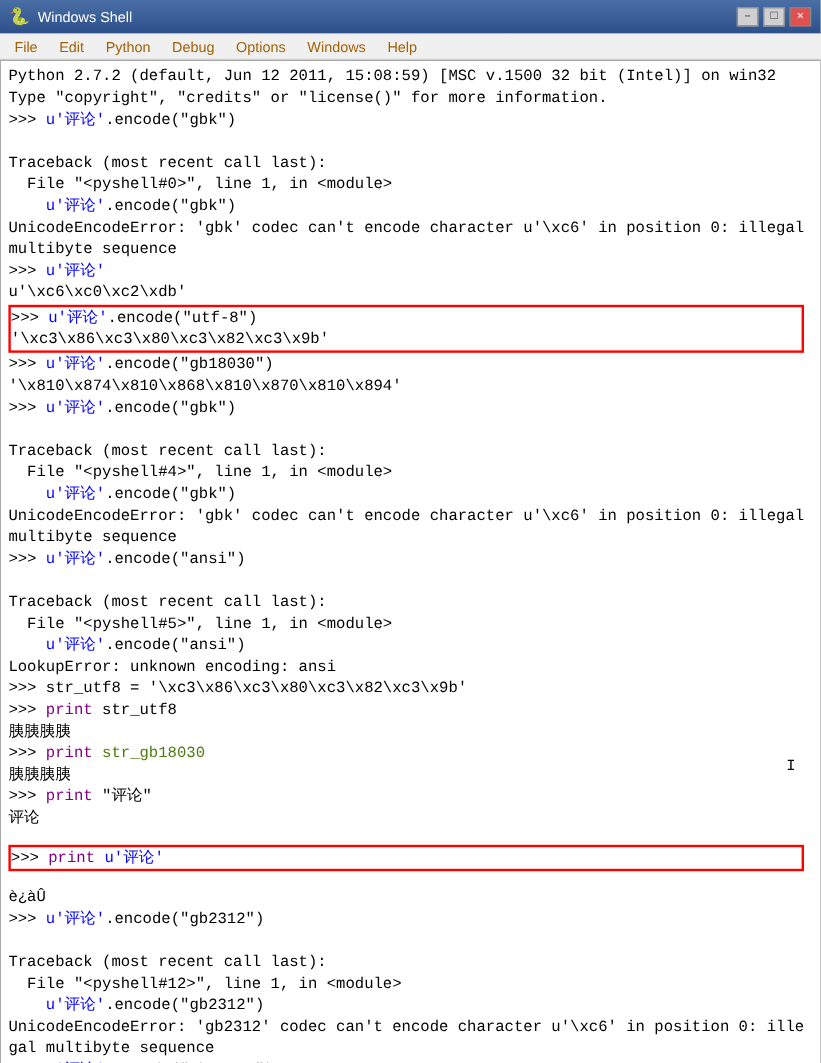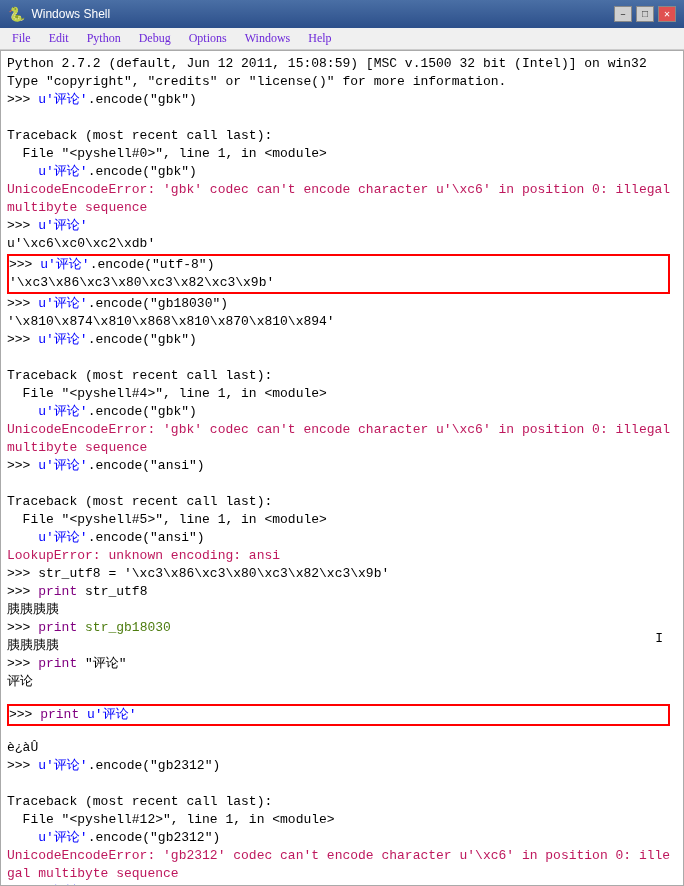--- a/index.html
+++ b/index.html
@@ -51,40 +51,40 @@
       border-bottom: 1px solid #ccc;
       height: 22px;
       display: flex;
       align-items: center;
       padding: 0 4px;
       gap: 2px;
     }
     .menu-item {
       padding: 2px 8px;
       font-size: 12px;
-      font-family: Liberation Serif, serif;
+      font-family: Liberation Sans, sans-serif;
       cursor: pointer;
-      color: #6d28d9;
+      color: #a16207;
     }
     .shell-content {
       background: #ffffff;
       padding: 4px 6px;
       height: calc(886px - 50px);
       overflow-y: auto;
       overflow-x: hidden;
       position: relative;
       border: 1px solid #aaa;
     }
     .line {
       line-height: 18px;
       white-space: pre-wrap;
       word-break: break-all;
     }
     .black { color: #000000; }
-    .red { color: #be185d; }
+    .red { color: #000000; }
   </style>
 </head>
 <body>
 
 <div>
 
   <div class="title-bar">
     <div class="title-bar-left">
       <span style="font-size:14px;">🐍</span>
       <span class="title-text">Windows Shell</span>

